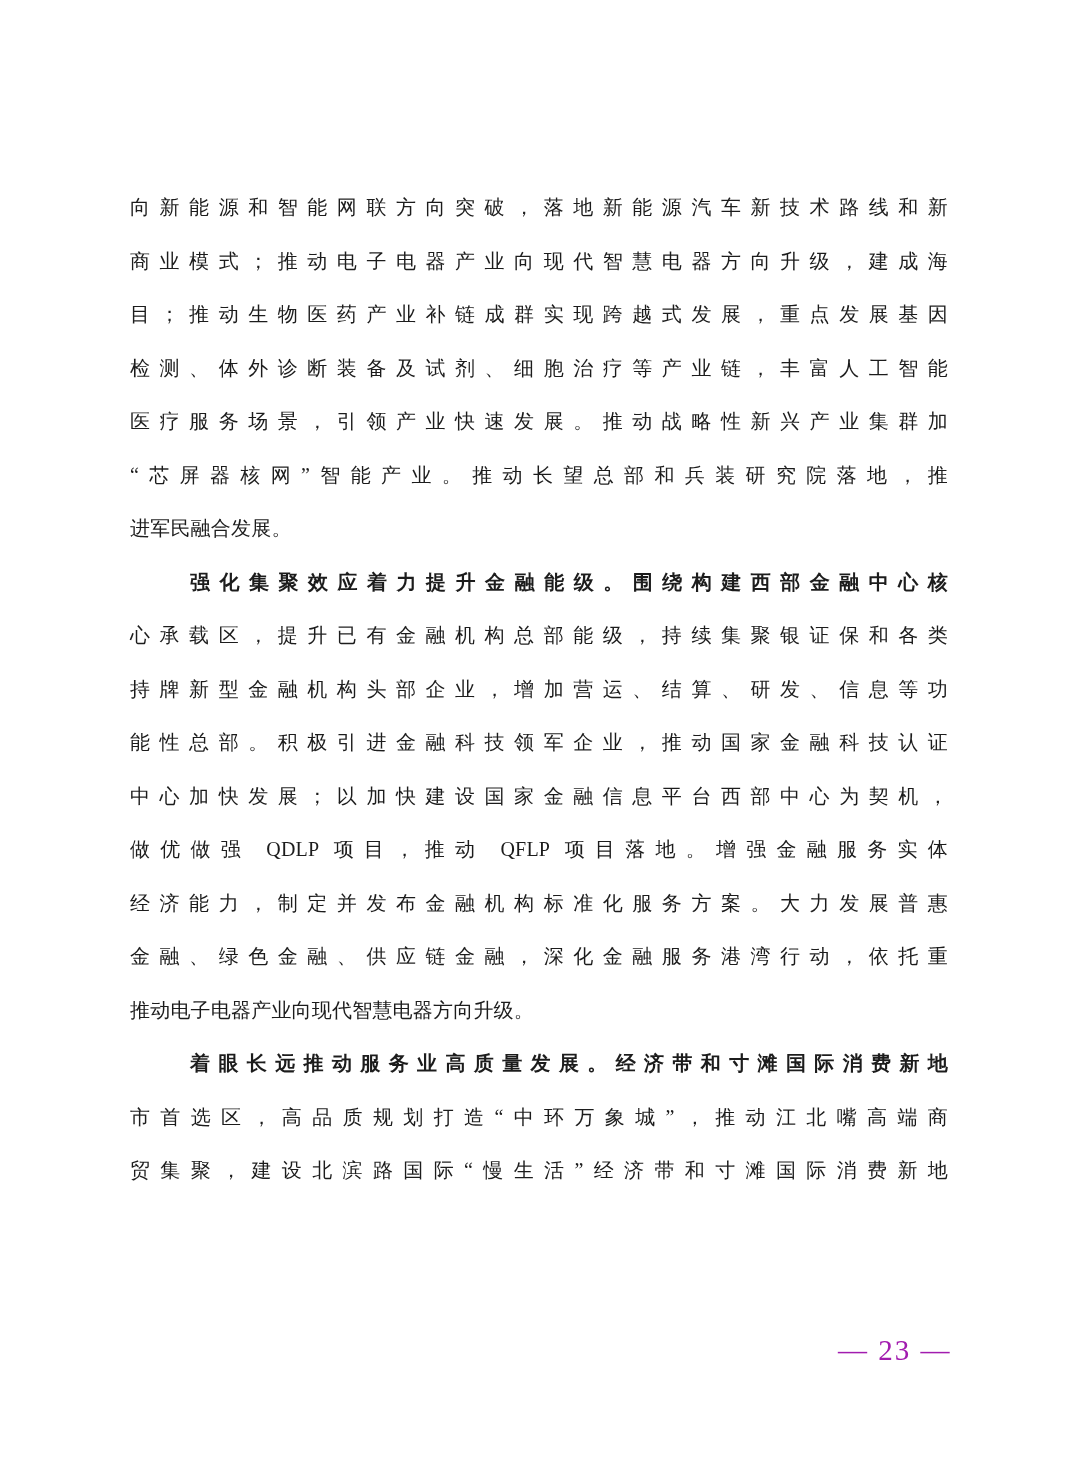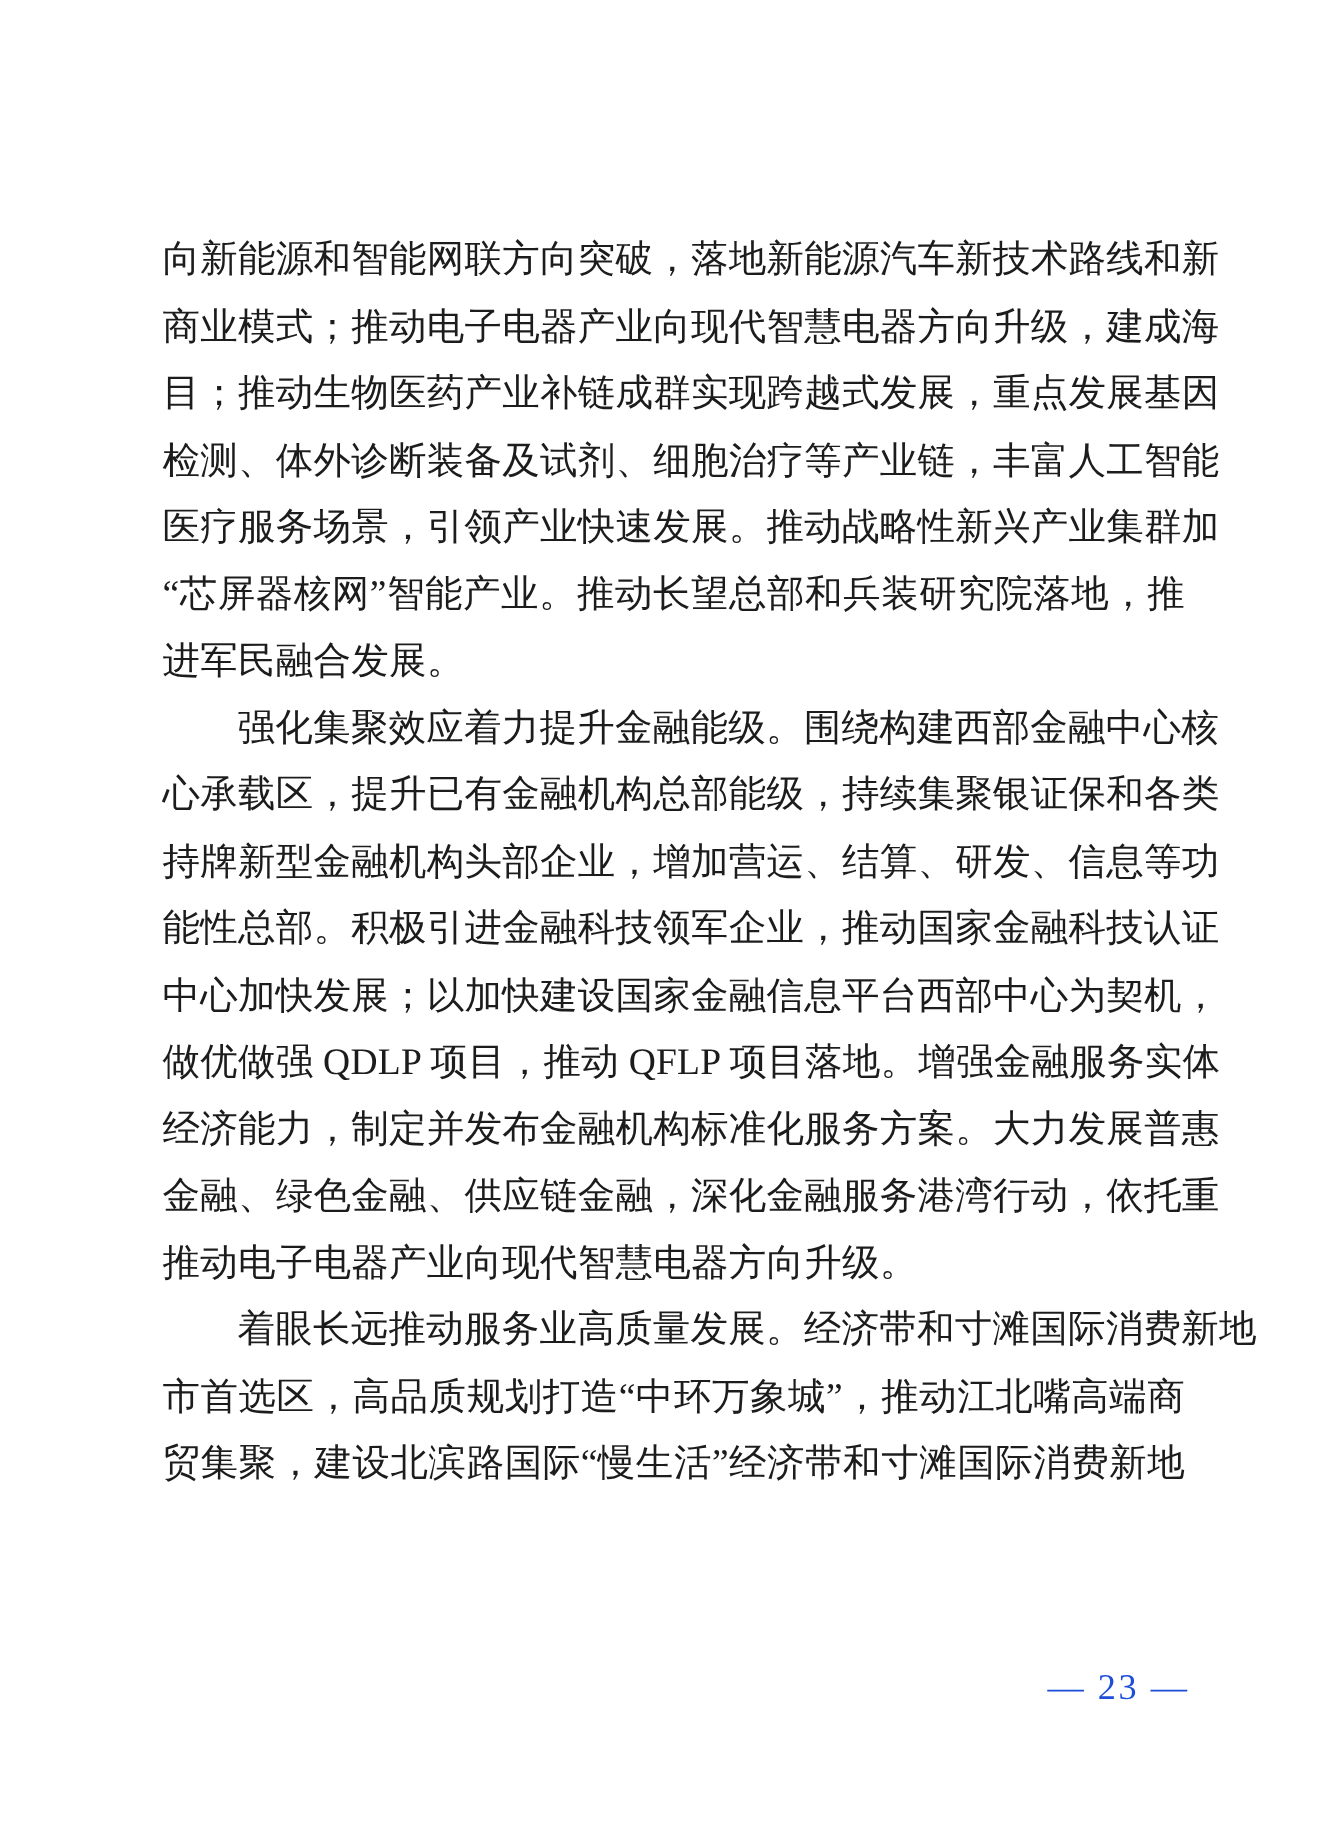--- a/index.html
+++ b/index.html
@@ -20,45 +20,46 @@
     position: absolute;
     left: 130px;
     top: 181px;
     width: 818px;
   }
   .para {
     margin: 0;
     padding: 0;
   }
   .text-line {
-    font-size: 30px;
+    font-size: 20px;
     line-height: 53.5px;
     height: 53.5px;
     text-align: justify;
     text-align-last: justify;
     letter-spacing: 0.2px;
     white-space: nowrap;
     overflow: visible;
   }
   .text-line.indent {
     text-indent: 60px;
+    font-weight: bold;
   }
   .text-line.short {
     text-align-last: left;
     white-space: normal;
   }
   .page-number {
     position: absolute;
     top: 1332px;
     left: 838px;
     width: 112px;
     text-align: center;
     font-size: 29px;
     line-height: 36px;
-    color: #1d4ed8;
+    color: #a21caf;
     letter-spacing: 2px;
     white-space: nowrap;
   }
 </style>
 </head>
 <body>
 
 <div class="page">
   <div class="text-block" id="text-block">
       <div class="para">

